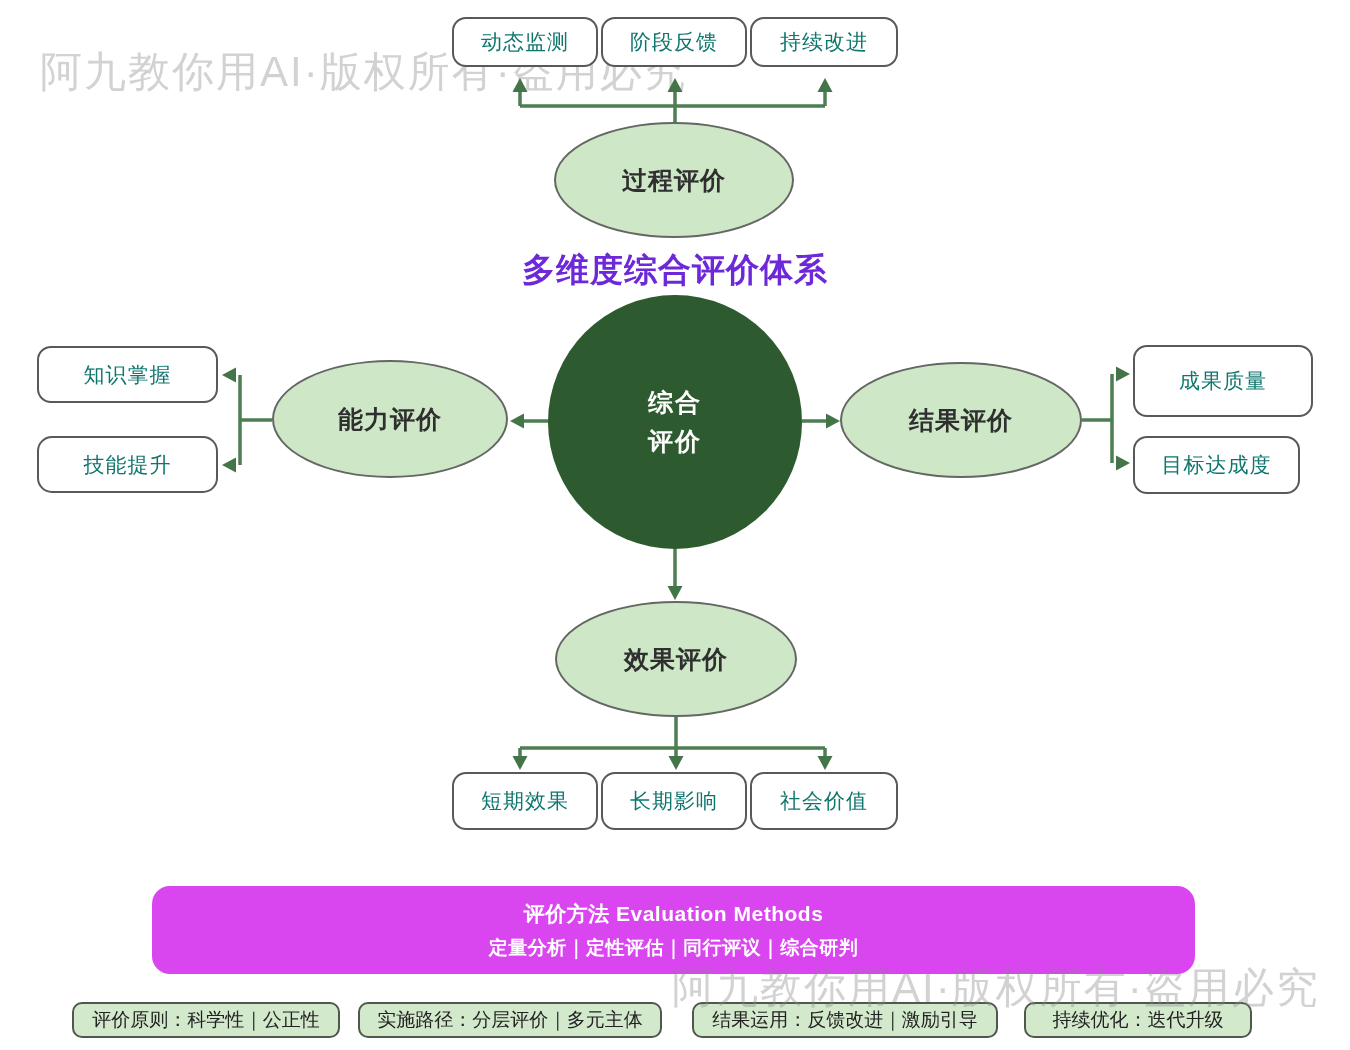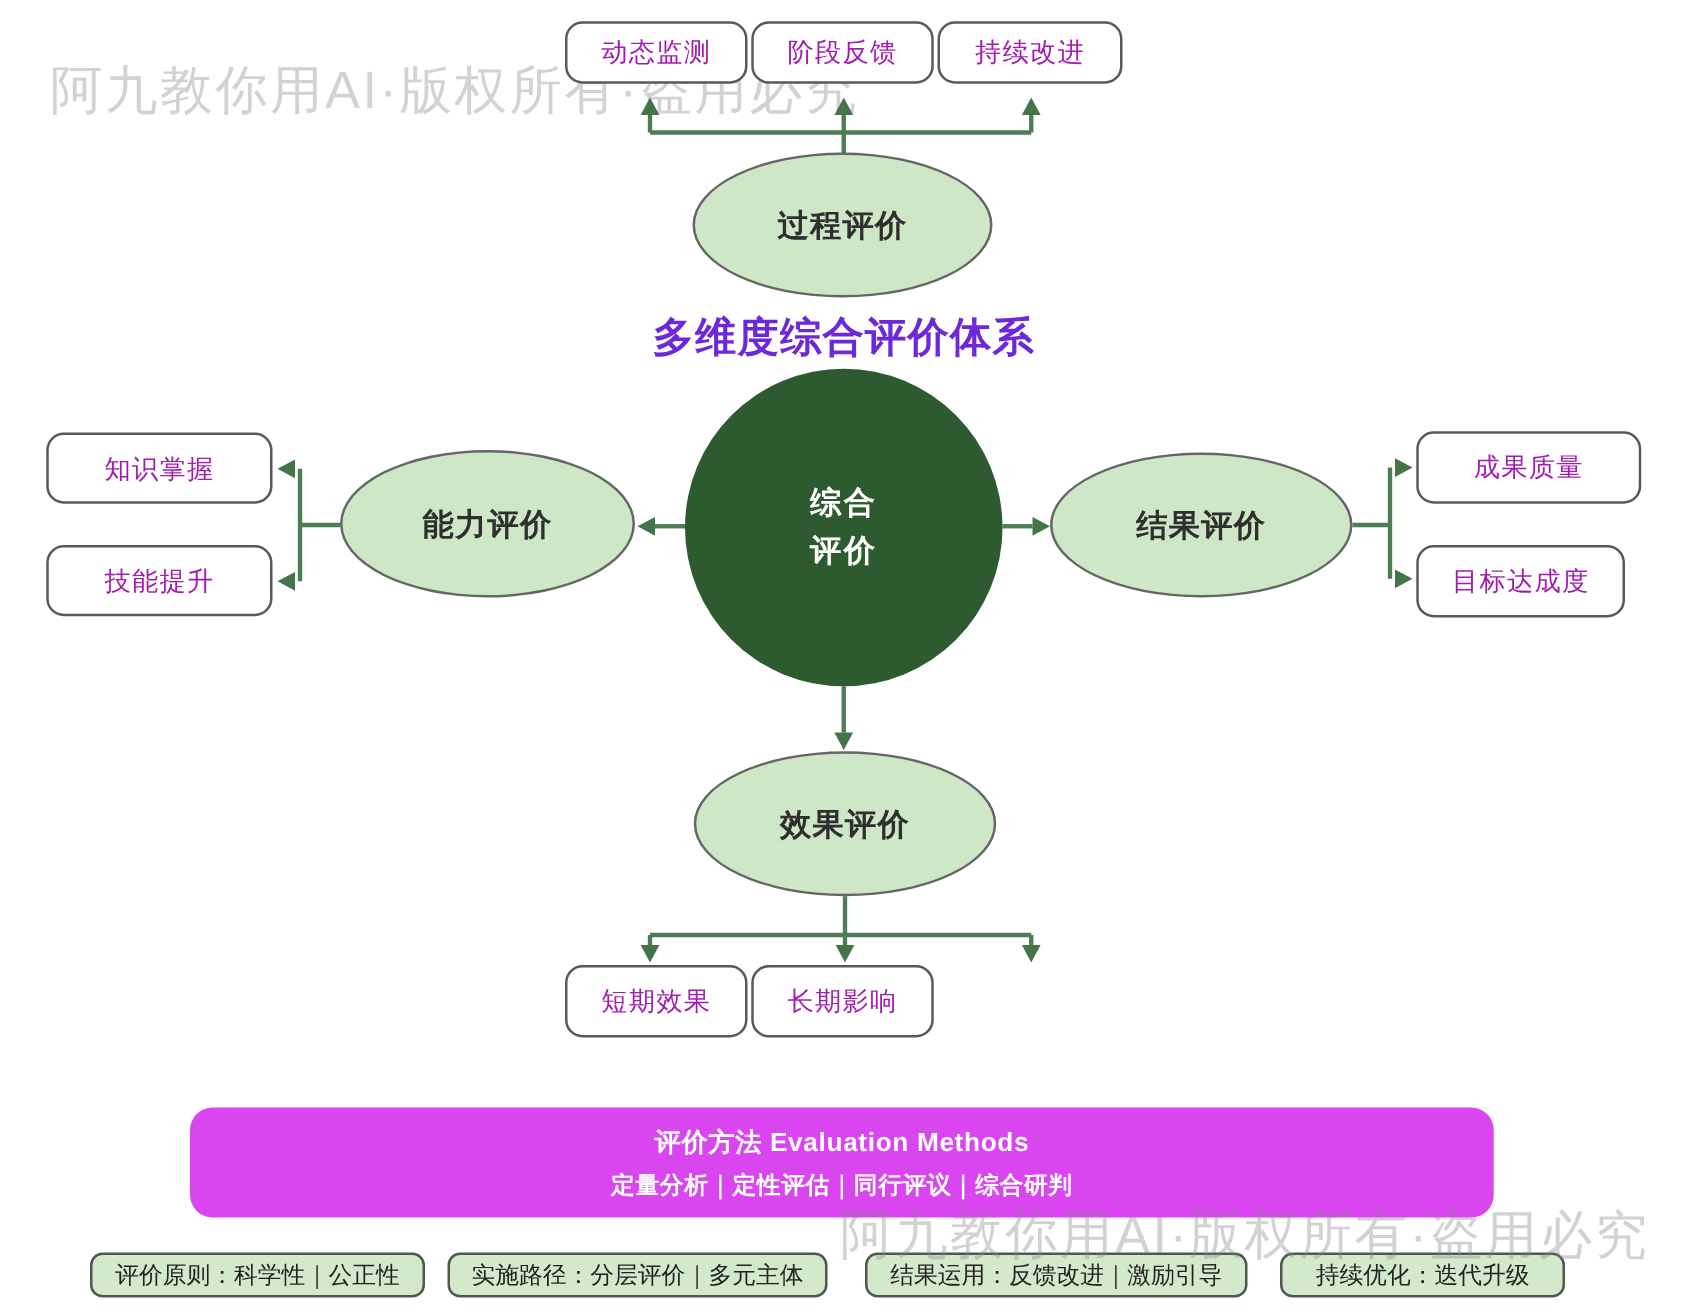--- a/index.html
+++ b/index.html
@@ -32,27 +32,27 @@
              display:flex; align-items:center; justify-content:center; font-size:25px;
              font-weight:700; letter-spacing:1px; color:#2f2f2f; z-index:2; box-sizing:border-box; }
   .el-top    { left:554px; top:122px; width:240px; height:116px; }
   .el-left   { left:272px; top:360px; width:236px; height:118px; }
   .el-right  { left:840px; top:362px; width:242px; height:116px; }
   .el-bottom { left:555px; top:601px; width:242px; height:116px; }
 
   
   .box { position:absolute; background:#ffffff; border:2.5px solid #58595b; border-radius:14px;
          display:flex; align-items:center; justify-content:center; font-size:21px; font-weight:500;
-         color:#a21caf; letter-spacing:1px; z-index:2; box-sizing:border-box; }
+         color:#0f766e; letter-spacing:1px; z-index:2; box-sizing:border-box; }
   .bx-t1 { left:452px; top:17px;  width:146px; height:50px; }
   .bx-t2 { left:601px; top:17px;  width:146px; height:50px; }
   .bx-t3 { left:750px; top:17px;  width:148px; height:50px;font-family:Liberation Serif, serif; }
   .bx-l1 { left:37px;  top:346px; width:181px; height:57px; }
-  .bx-l2 { left:37px;  top:436px; width:181px; height:57px; }
-  .bx-r1 { left:1133px; top:345px; width:180px; height:58px; }
+  .bx-l2 { left:37px;  top:436px; width:181px; height:57px;border-radius:15px; }
+  .bx-r1 { left:1133px; top:345px; width:180px; height:72px; }
   .bx-r2 { left:1133px; top:436px; width:167px; height:58px; }
   .bx-b1 { left:452px; top:772px; width:146px; height:58px; }
   .bx-b2 { left:601px; top:772px; width:146px; height:58px; }
   .bx-b3 { left:750px; top:772px; width:148px; height:58px; }
 
   
   .banner { position:absolute; left:152px; top:886px; width:1043px; height:88px;
             background:#d946ef; border-radius:18px; display:flex; flex-direction:column;
             align-items:center; justify-content:center; gap:7px; color:#ffffff; z-index:3; }
   .banner-line1 { font-size:21px; font-weight:700; letter-spacing:0.5px; }
@@ -142,20 +142,21 @@
   <div class="box bx-t3">持续改进</div>
 
   <div class="box bx-l1">知识掌握</div>
   <div class="box bx-l2">技能提升</div>
 
   <div class="box bx-r1">成果质量</div>
   <div class="box bx-r2">目标达成度</div>
 
   <div class="box bx-b1">短期效果</div>
   <div class="box bx-b2">长期影响</div>
+  <div class="box bx-b3">社会价值</div>
 
   <div class="banner">
     <div class="banner-line1">评价方法 Evaluation Methods</div>
     <div class="banner-line2">定量分析｜定性评估｜同行评议｜综合研判</div>
   </div>
 
   <div class="chip chip-1">评价原则：科学性｜公正性</div>
   <div class="chip chip-2">实施路径：分层评价｜多元主体</div>
   <div class="chip chip-3">结果运用：反馈改进｜激励引导</div>
   <div class="chip chip-4">持续优化：迭代升级</div>

